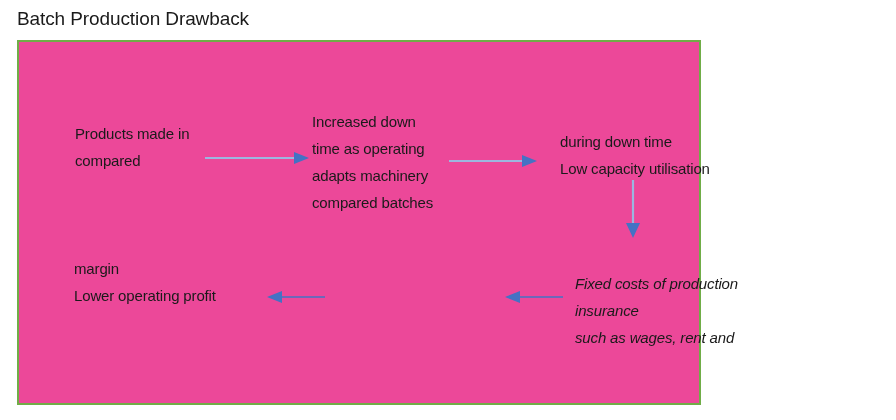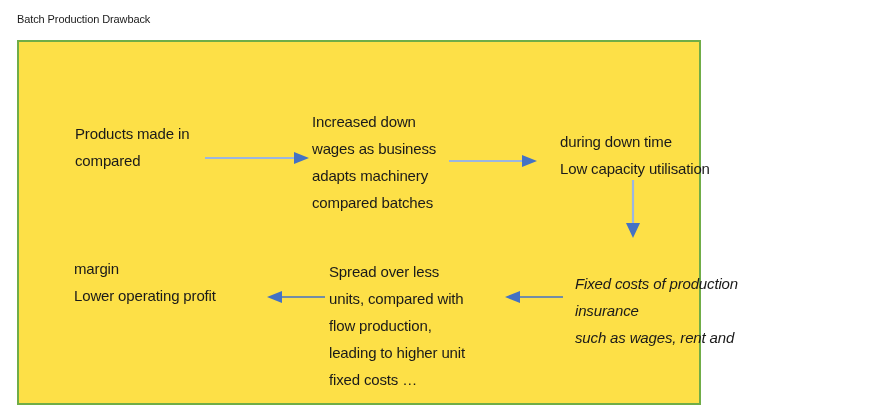--- a/index.html
+++ b/index.html
@@ -20,37 +20,37 @@
     position: relative;
     width: 896px;
     height: 420px;
   }
 
   
   .diagram-title {
     position: absolute;
     left: 17px;
     top: 9px;
-    font-size: 11px;
+    font-size: 19px;
     line-height: 20px;
     color: #1a1a1a;
     white-space: nowrap;
     letter-spacing: -0.1px;
   }
 
   
   .diagram-frame {
     position: absolute;
     left: 17px;
     top: 40px;
     width: 684px;
     height: 365px;
     border: 2px solid #70ad47;
     box-sizing: border-box;
-    background: #fde047;
+    background: #ec4899;
   }
 
   
   .node {
     position: absolute;
     font-size: 15px;
     line-height: 27px;
     color: #1a1a1a;
     letter-spacing: -0.15px;
   }
@@ -87,43 +87,36 @@
 
   <div class="diagram-frame">
 
     <div class="node node-products">
       <span class="line">Products made in</span>
       <span class="line">compared</span>
     </div>
 
     <div class="node node-downtime">
       <span class="line">Increased down</span>
-      <span class="line">wages as business</span>
+      <span class="line">time as operating</span>
       <span class="line">adapts machinery</span>
       <span class="line">compared batches</span>
     </div>
 
     <div class="node node-lowcapacity">
       <span class="line">during down time</span>
       <span class="line">Low capacity utilisation</span>
     </div>
 
     <div class="node node-fixedcosts">
       <span class="line">Fixed costs of production</span>
       <span class="line">insurance</span>
       <span class="line">such as wages, rent and</span>
     </div>
 
-    <div class="node node-spread">
-      <span class="line">Spread over less</span>
-      <span class="line">units, compared with</span>
-      <span class="line">flow production,</span>
-      <span class="line">leading to higher unit</span>
-      <span class="line">fixed costs …</span>
-    </div>
 
     <div class="node node-margin">
       <span class="line">margin</span>
       <span class="line">Lower operating profit</span>
     </div>
 
     <div class="arrow arrow-1">
       <svg width="104" height="16" viewBox="0 0 104 16">
         <line x1="0" y1="8" x2="92" y2="8" stroke="#9cb6e0" stroke-width="2.2"></line>
         <polygon points="89,2 104,8 89,14" fill="#4472c4"></polygon>

